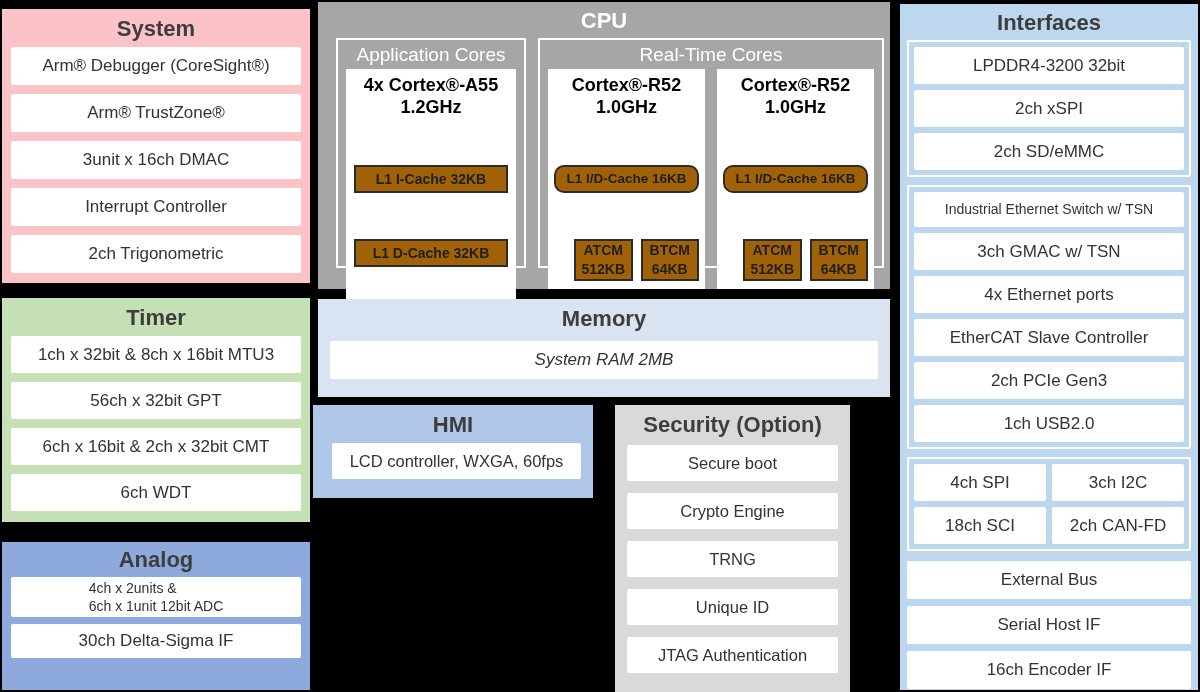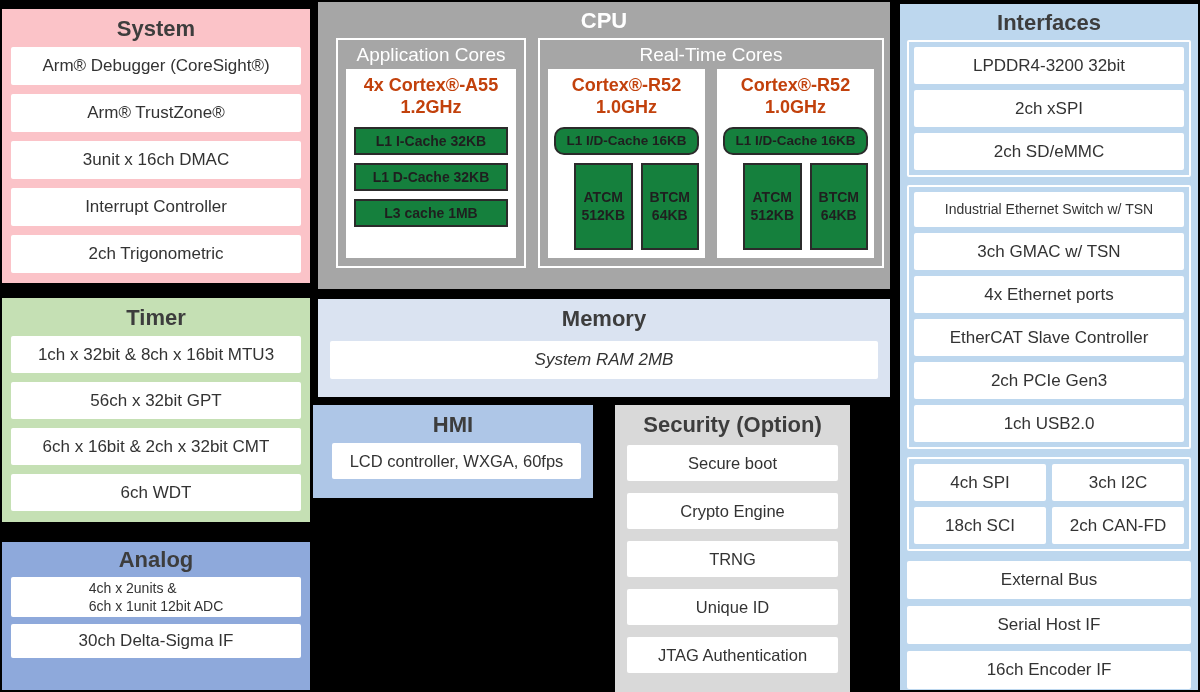--- a/index.html
+++ b/index.html
@@ -30,25 +30,25 @@
   #cpu{left:318px;top:2px;width:572px;height:287px;background:#a6a6a6;}
   #cpu .block-title{color:#fff;padding:6px 0 4px;}
   .cpu-row{display:flex;gap:12px;margin-left:18px;height:230px;}
   .core-group{border:2px solid #fff;display:flex;flex-direction:column;box-sizing:border-box;}
   #app-cores{width:190px;}
   #rt-cores{width:346px;}
   .core-group-label{color:#fff;font-size:19px;text-align:center;padding:4px 0 3px;flex:none;}
   .group-body{flex:1;display:flex;gap:12px;padding:0 8px 8px;}
   .core-card{background:#fff;flex:1;display:flex;flex-direction:column;gap:8px;padding:2px 8px 8px;
              box-sizing:border-box;}
-  .core-name{font-weight:bold;font-size:18px;color:#c2410c;text-align:center;white-space:pre-line;
+  .core-name{font-weight:bold;font-size:18px;color:#000000;text-align:center;white-space:pre-line;
              line-height:1.22;padding-top:4px;flex:none;}
-  .cache-box{border:2px solid #2b2b2b;background:#15803d;color:#1f1f1f;font-weight:bold;font-size:14px;
+  .cache-box{border:2px solid #2b2b2b;background:#a16207;color:#1f1f1f;font-weight:bold;font-size:14px;
              display:flex;align-items:center;justify-content:center;text-align:center;
-             white-space:pre-line;box-sizing:border-box;flex:none;}
+             white-space:pre-line;box-sizing:border-box;flex:none;margin-top:38px;}
   .app-cache{height:28px;}
   .rt-card{padding:2px 6px 8px;}
   .rt-cache{height:28px;font-size:13.5px;border-radius:10px;}
   .tcm-row{display:flex;gap:8px;flex:1;padding-left:20px;}
   .tcm{flex:1;height:auto;line-height:1.35;}
 
   
   #memory{left:318px;top:299px;width:572px;height:98px;background:#dae3f1;}
   #memory .items{padding:4px 12px;font-style:italic;}
   #memory .item{height:38px;}

